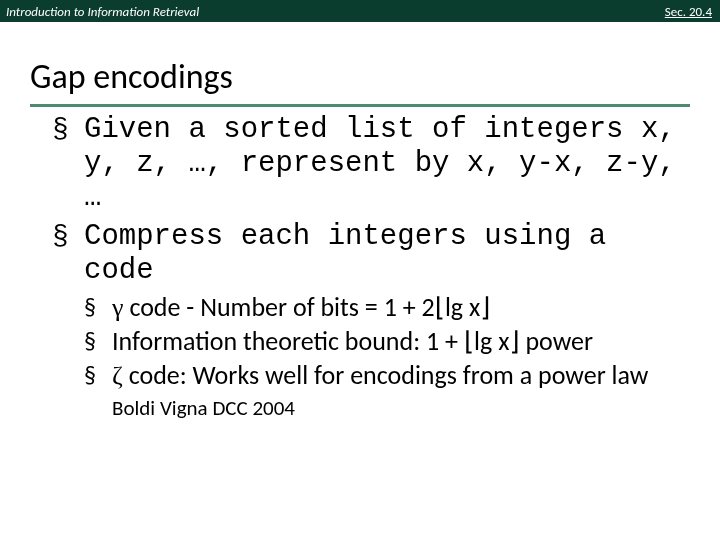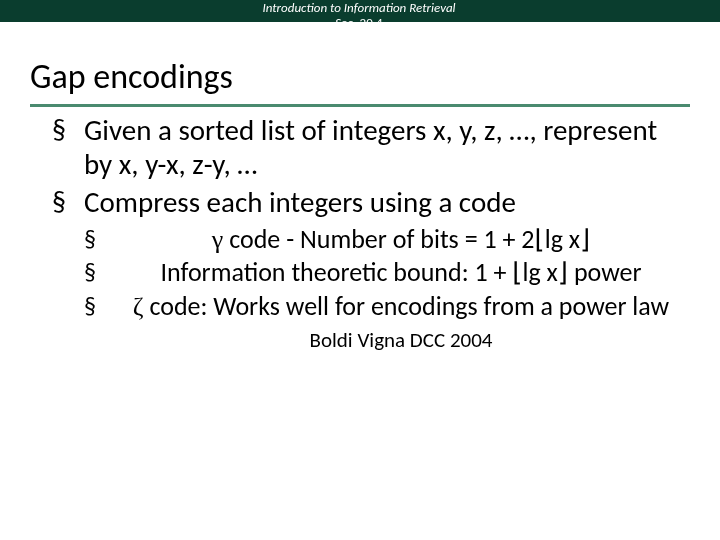--- a/index.html
+++ b/index.html
@@ -1,15 +1,15 @@
 <!DOCTYPE html>
 <html><head>
 <meta charset="utf-8">
 <style>
-  * { margin: 0; padding: 0; box-sizing: border-box; flex-direction: column; }
+  * { margin: 0; padding: 0; box-sizing: border-box; }
   body {
     width: 720px;
     height: 540px;
     background: #ffffff;
     font-family: Calibri, "Segoe UI", Arial, sans-serif;
     color: #000;
     overflow: hidden;
   }
   .header {
     background: #0a3d2e;
@@ -44,34 +44,34 @@
   ul.lvl1 {
     list-style: none;
     font-size: 29px;
     line-height: 1.18;
     color: #000;
   }
   ul.lvl1 > li {
     position: relative;
     padding-left: 54px;
     margin-bottom: 4px;
+    font-family: Liberation Mono, monospace;
   }
   ul.lvl1 > li::before {
     content: "§";
     position: absolute;
     left: 22px;
     top: 0;
     font-size: 28px;
   }
   ul.lvl2 {
     list-style: none;
     font-size: 26px;
     line-height: 1.22;
     padding-left: 8px;
-    text-align: center;
   }
   ul.lvl2 > li {
     position: relative;
     padding-left: 74px;
     margin-bottom: 2px;
   }
   ul.lvl2 > li::before {
     content: "§";
     position: absolute;
     left: 46px;

